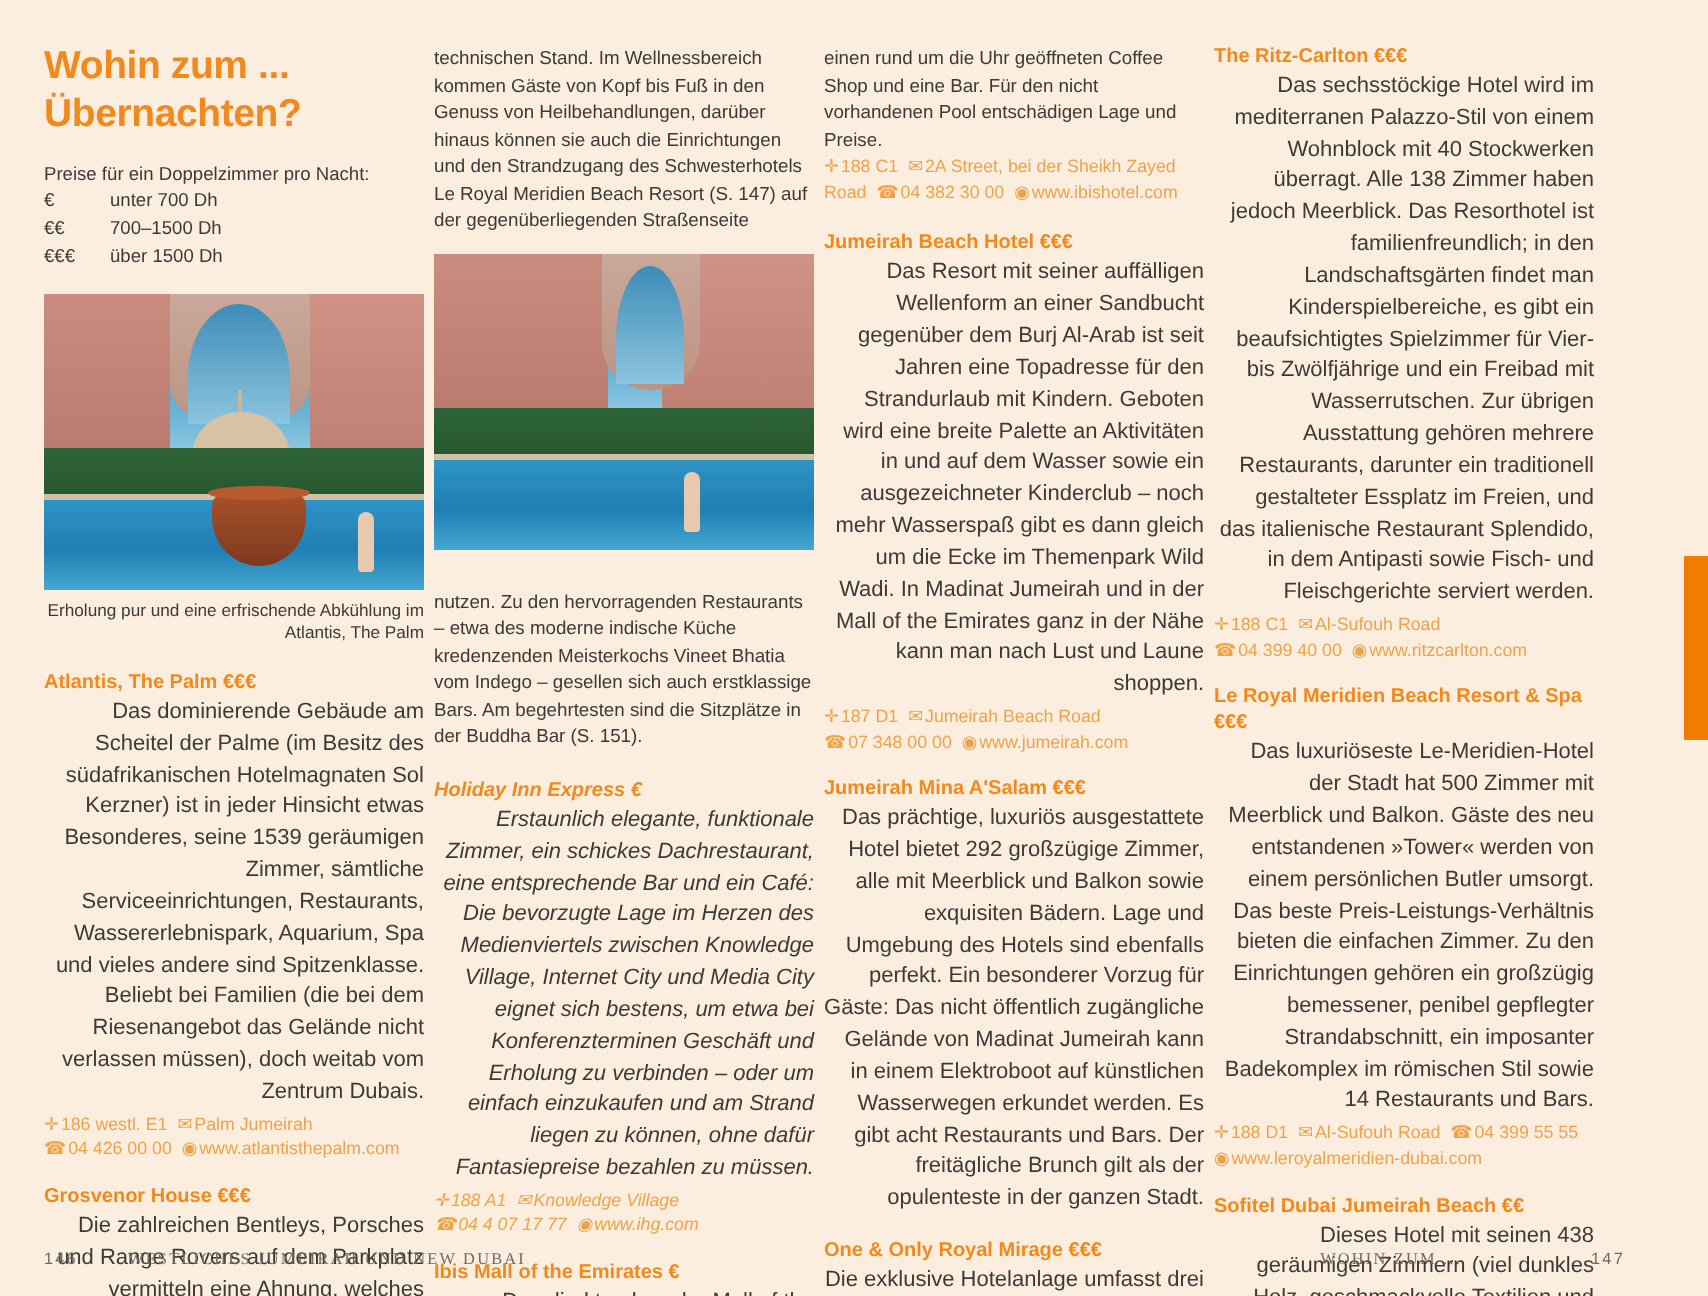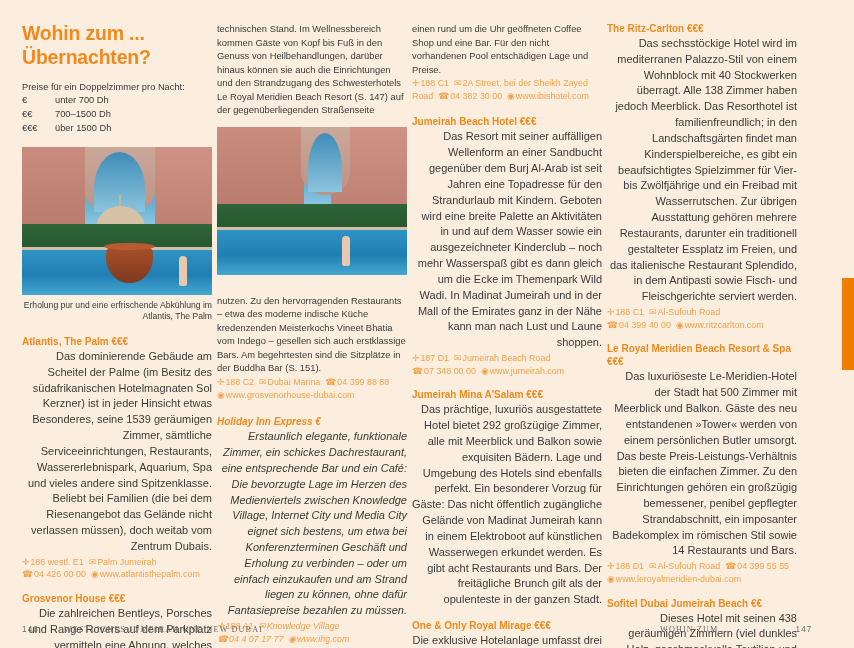--- a/index.html
+++ b/index.html
@@ -214,24 +214,20 @@
         <div class="bldg-l" style="width:46%;"></div>
         <div class="bldg-r" style="width:40%;"></div>
         <div class="arch" style="left:44%;width:26%;"></div>
         <div class="archhole" style="left:48%;width:18%;"></div>
         <div class="palms"></div>
         <div class="deck"></div>
         <div class="pool"></div>
         <div class="person" style="right:30%;"></div>
       </div>
       <div class="para" style="margin-top:19px;">nutzen. Zu den hervorragenden Restaurants – etwa des moderne indische Küche kredenzenden Meisterkochs Vineet Bhatia vom Indego – gesellen sich auch erstklassige Bars. Am begehrtesten sind die Sitzplätze in der Buddha Bar (S. 151).</div>
-      <div class="contact">
-        <span class="ic">✛</span><span>188 C2</span><span class="sep"></span><span class="ic">✉</span><span>Dubai Marina</span><span class="sep"></span><span class="ic">☎</span><span>04 399 88 88</span><br>
-        <span class="ic">◉</span><span>www.grosvenorhouse-dubai.com</span>
-      </div>
 
       <div class="entry" style="margin-top:14px;font-style:italic;">
         <div class="entry-title">Holiday Inn Express €</div>
         <div class="entry-body">Erstaunlich elegante, funktionale Zimmer, ein schickes Dachrestaurant, eine entsprechende Bar und ein Café: Die bevorzugte Lage im Herzen des Medienviertels zwischen Knowledge Village, Internet City und Media City eignet sich bestens, um etwa bei Konferenzterminen Geschäft und Erholung zu verbinden – oder um einfach einzukaufen und am Strand liegen zu können, ohne dafür Fantasiepreise bezahlen zu müssen.</div>
         <div class="contact">
           <span class="ic">✛</span><span>188 A1</span><span class="sep"></span><span class="ic">✉</span><span>Knowledge Village</span><br>
           <span class="ic">☎</span><span>04 4 07 17 77</span><span class="sep"></span><span class="ic">◉</span><span>www.ihg.com</span>
         </div>
       </div>
 

